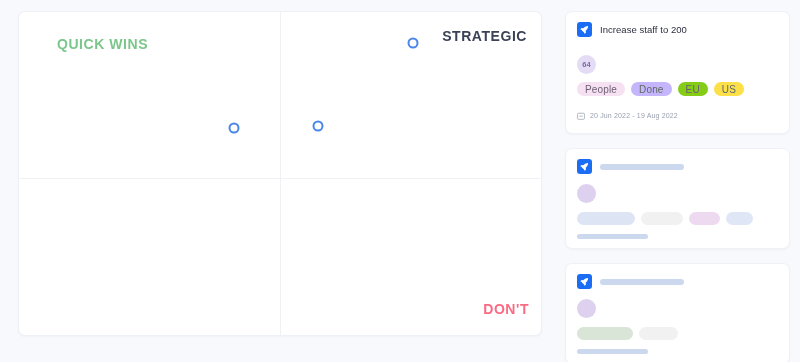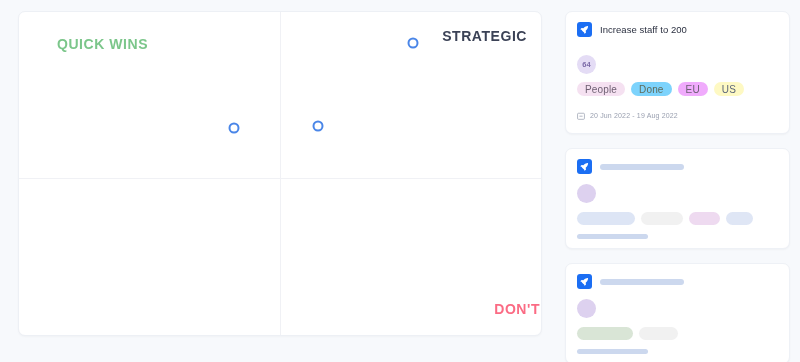--- a/index.html
+++ b/index.html
@@ -58,21 +58,21 @@
     position: absolute;
     font-size: 14px;
     font-weight: 700;
     letter-spacing: 0.55px;
     white-space: nowrap;
     margin-left: 24px;
   }
   .quad-label.q-tl { left: 14px;  top: 24px;    color: #7bc68a; }
   .quad-label.q-tr { right: 14px; top: 16px;    color: #3b4256; }
   .quad-label.q-bl { left: 14px;  bottom: 18px; color: #3b4256; }
-  .quad-label.q-br { right: 1px; bottom: 18px; color: #fb6b84; }
+  .quad-label.q-br { right: 12px; bottom: 18px; color: #fb6b84; }
 
   .dot {
     position: absolute;
     width: 11px;
     height: 11px;
     border-radius: 50%;
     border: 2.4px solid #4a86e8;
     background: #ffffff;
     transform: translate(-50%, -50%);
   }
@@ -148,23 +148,23 @@
     align-items: center;
     justify-content: center;
     height: 14px;
     padding: 0 8px;
     border-radius: 7px;
     font-size: 10px;
     letter-spacing: 0.15px;
     white-space: nowrap;
   }
   .tag.t-pink  { background: #f5e1f1; color: #6e5f72; }
-  .tag.t-green { background: #7dd3fc; color: #5f6b5b; }
-  .tag.t-lilac { background: #f0abfc; color: #6b5f72; }
-  .tag.t-blue  { background: #fef9c3; color: #5c6679; }
+  .tag.t-green { background: #c4b5fd; color: #5f6b5b; }
+  .tag.t-lilac { background: #84cc16; color: #6b5f72; }
+  .tag.t-blue  { background: #fde047; color: #5c6679; }
 
   .date-row {
     margin-top: 10px;
     display: flex;
     align-items: center;
     gap: 5px;
   }
   .cal-icon { flex: none; display: block; }
   .date-text {
     font-size: 7px;

